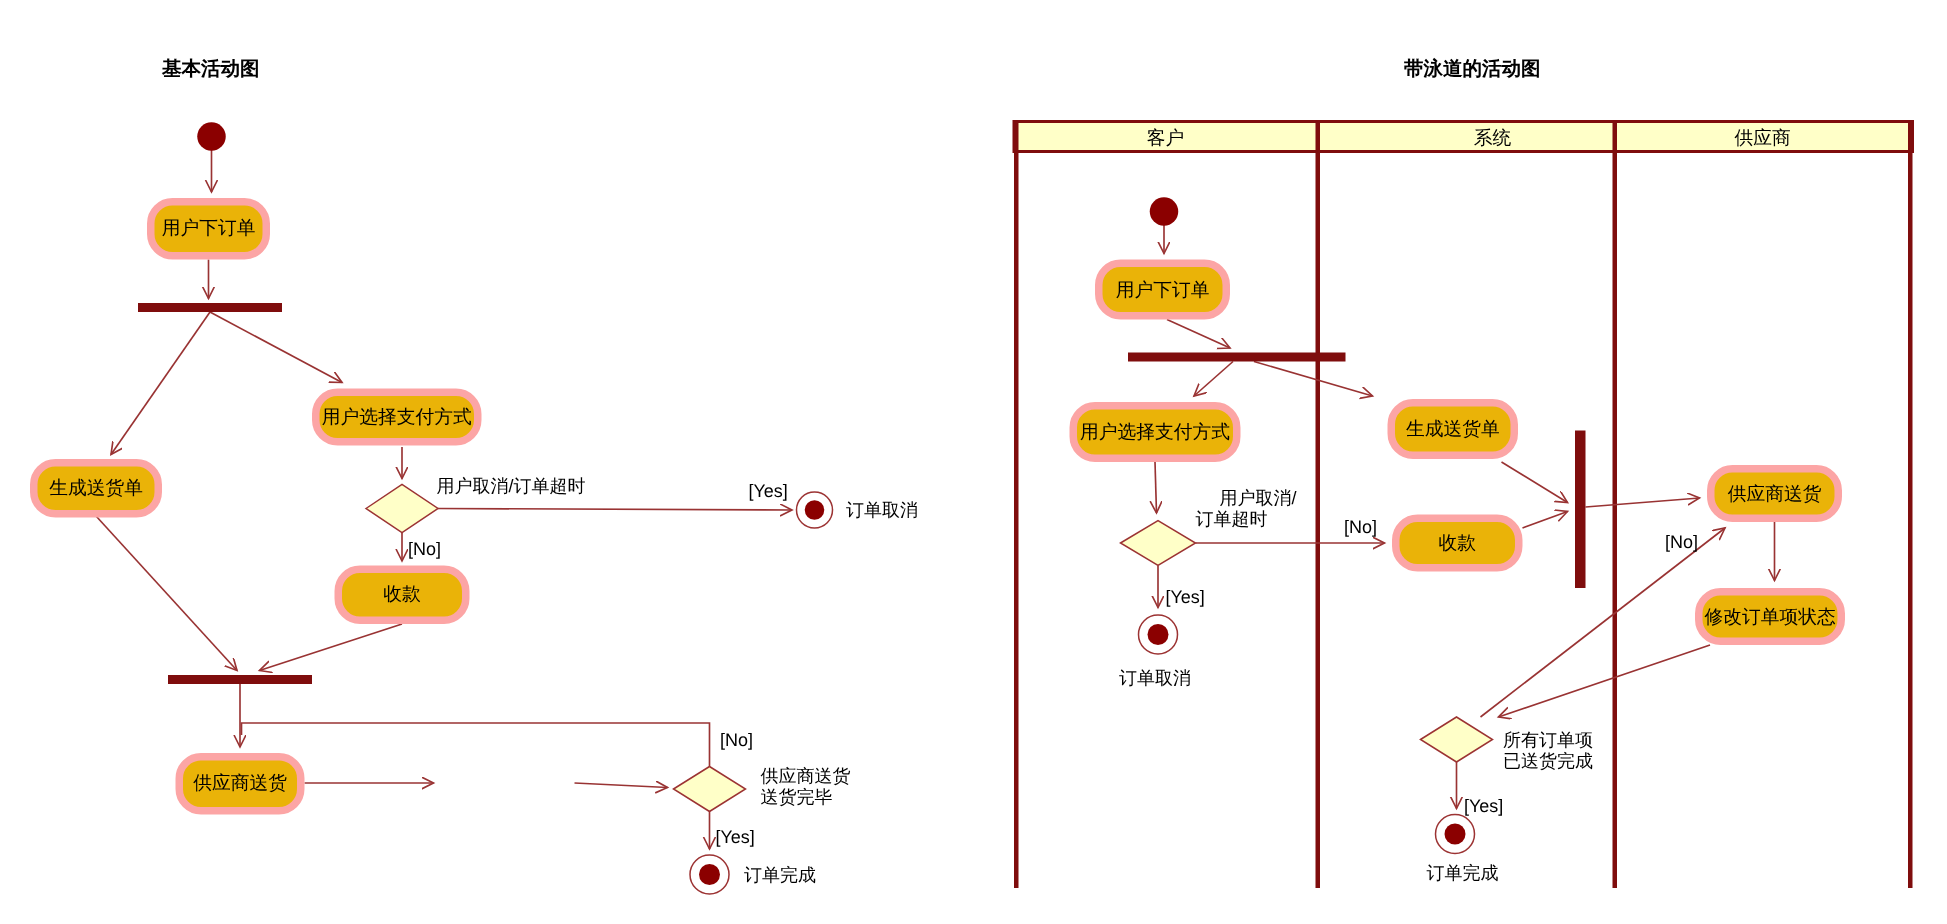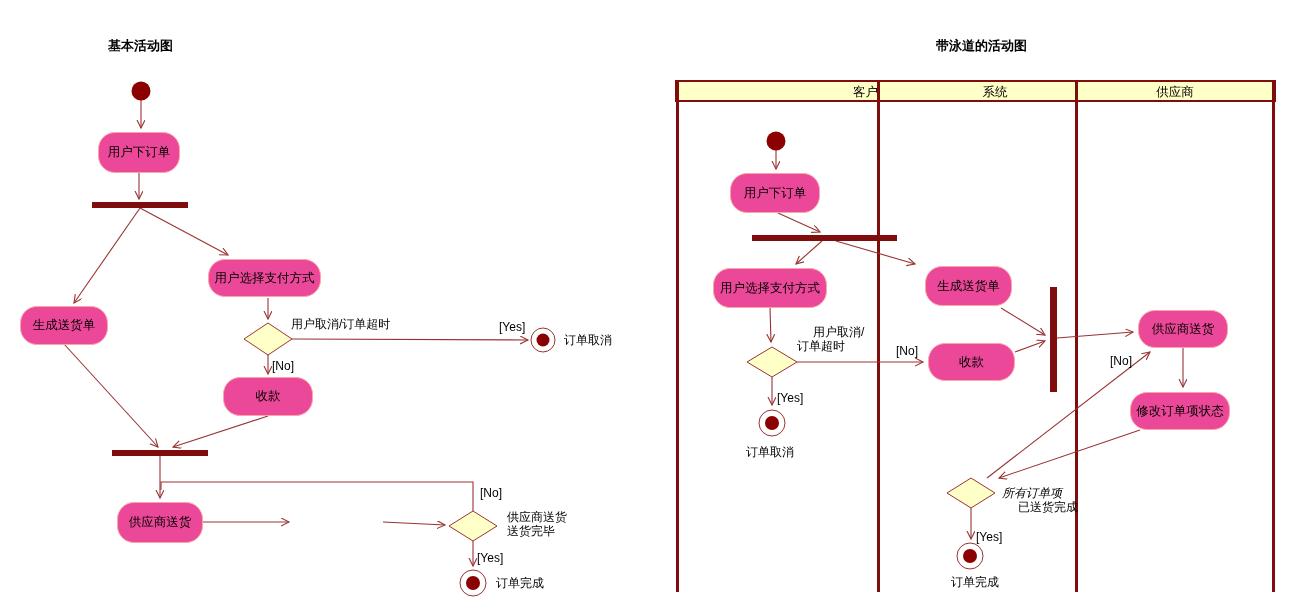--- a/index.html
+++ b/index.html
@@ -6,21 +6,21 @@
   .canvas{
     position:relative;width:1298px;height:616px;background:#ffffff;overflow:hidden;
     font-family:"Liberation Sans","DejaVu Sans",sans-serif;color:#000;padding-left:24px;
   }
   .canvas svg{position:absolute;left:0;top:0;}
   .title{
     position:absolute;font-size:13px;font-weight:bold;white-space:nowrap;
   }
   .node{
     position:absolute;box-sizing:border-box;
-    background:#ec4899;border:1px solid #fca5a5;border-radius:17px;
+    background:#eab308;border:5px solid #fca5a5;border-radius:17px;
     display:flex;align-items:center;justify-content:center;
     font-size:12.5px;white-space:nowrap;
   }
   .lbl{
     position:absolute;font-size:12px;line-height:14px;white-space:nowrap;
   }
   .lane-label{
     position:absolute;top:84px;height:16px;font-size:12.5px;text-align:center;
   }
 </style>
@@ -117,35 +117,35 @@
   <div class="lbl" style="left:499px;top:320px;">[Yes]</div>
   <div class="lbl" style="left:564px;top:333px;">订单取消</div>
   <div class="lbl" style="left:272px;top:359px;">[No]</div>
   <div class="lbl" style="left:480px;top:486px;">[No]</div>
   <div class="lbl" style="left:507px;top:510px;">供应商送货</div>
   <div class="lbl" style="left:507px;top:524px;">送货完毕</div>
   <div class="lbl" style="left:477px;top:551px;">[Yes]</div>
   <div class="lbl" style="left:496px;top:576px;">订单完成</div>
 
   <div class="title" style="left:936px;top:37px;">带泳道的活动图</div>
-  <div class="lane-label" style="left:676px;width:202px;text-align:right;">客户</div>
+  <div class="lane-label" style="left:676px;width:202px;">客户</div>
   <div class="lane-label" style="left:896px;width:198px;">系统</div>
   <div class="lane-label" style="left:1076px;width:198px;">供应商</div>
 
   <div class="node" style="left:730px;top:173px;width:90px;height:40px;">用户下订单</div>
   <div class="node" style="left:713px;top:268px;width:114px;height:40px;">用户选择支付方式</div>
   <div class="node" style="left:925px;top:266px;width:87px;height:40px;">生成送货单</div>
   <div class="node" style="left:928px;top:343px;width:87px;height:38px;">收款</div>
   <div class="node" style="left:1138px;top:310px;width:90px;height:38px;">供应商送货</div>
   <div class="node" style="left:1130px;top:392px;width:100px;height:38px;">修改订单项状态</div>
 
   <div class="lbl" style="left:797px;top:325px;margin-left:16px;">用户取消/</div>
   <div class="lbl" style="left:797px;top:339px;font-family:Liberation Serif, serif;">订单超时</div>
   <div class="lbl" style="left:896px;top:344px;">[No]</div>
   <div class="lbl" style="left:777px;top:391px;">[Yes]</div>
   <div class="lbl" style="left:746px;top:445px;">订单取消</div>
   <div class="lbl" style="left:1110px;top:354px;">[No]</div>
-  <div class="lbl" style="left:1002px;top:486px;font-style:italic;">所有订单项</div>
-  <div class="lbl" style="left:1002px;top:500px;margin-left:16px;">已送货完成</div>
+  <div class="lbl" style="left:1002px;top:486px;">所有订单项</div>
+  <div class="lbl" style="left:1002px;top:500px;">已送货完成</div>
   <div class="lbl" style="left:976px;top:530px;">[Yes]</div>
   <div class="lbl" style="left:951px;top:575px;">订单完成</div>
 
 </div>
 
 </body></html>

